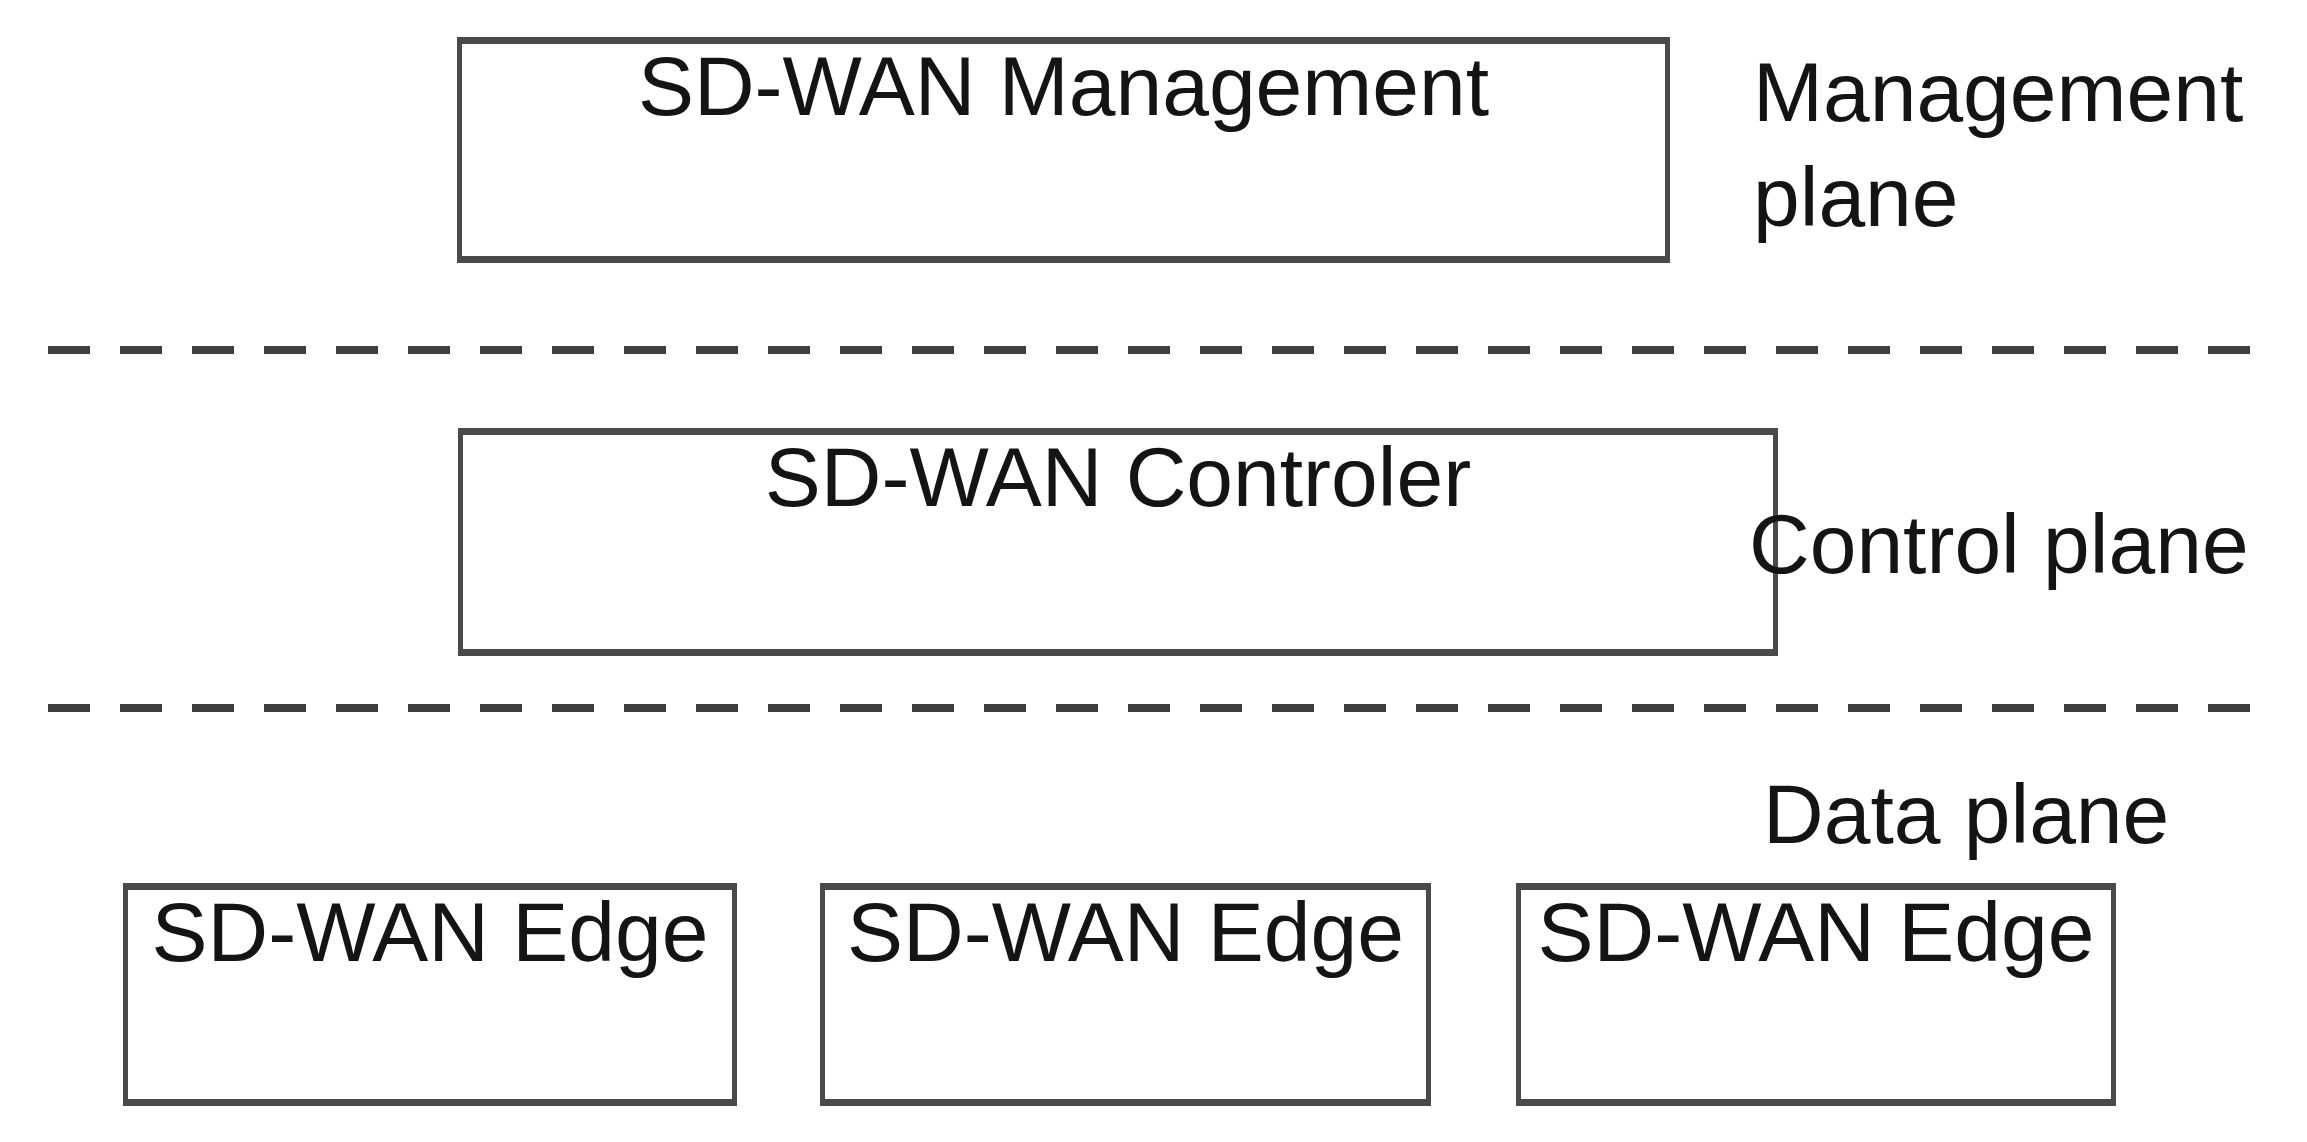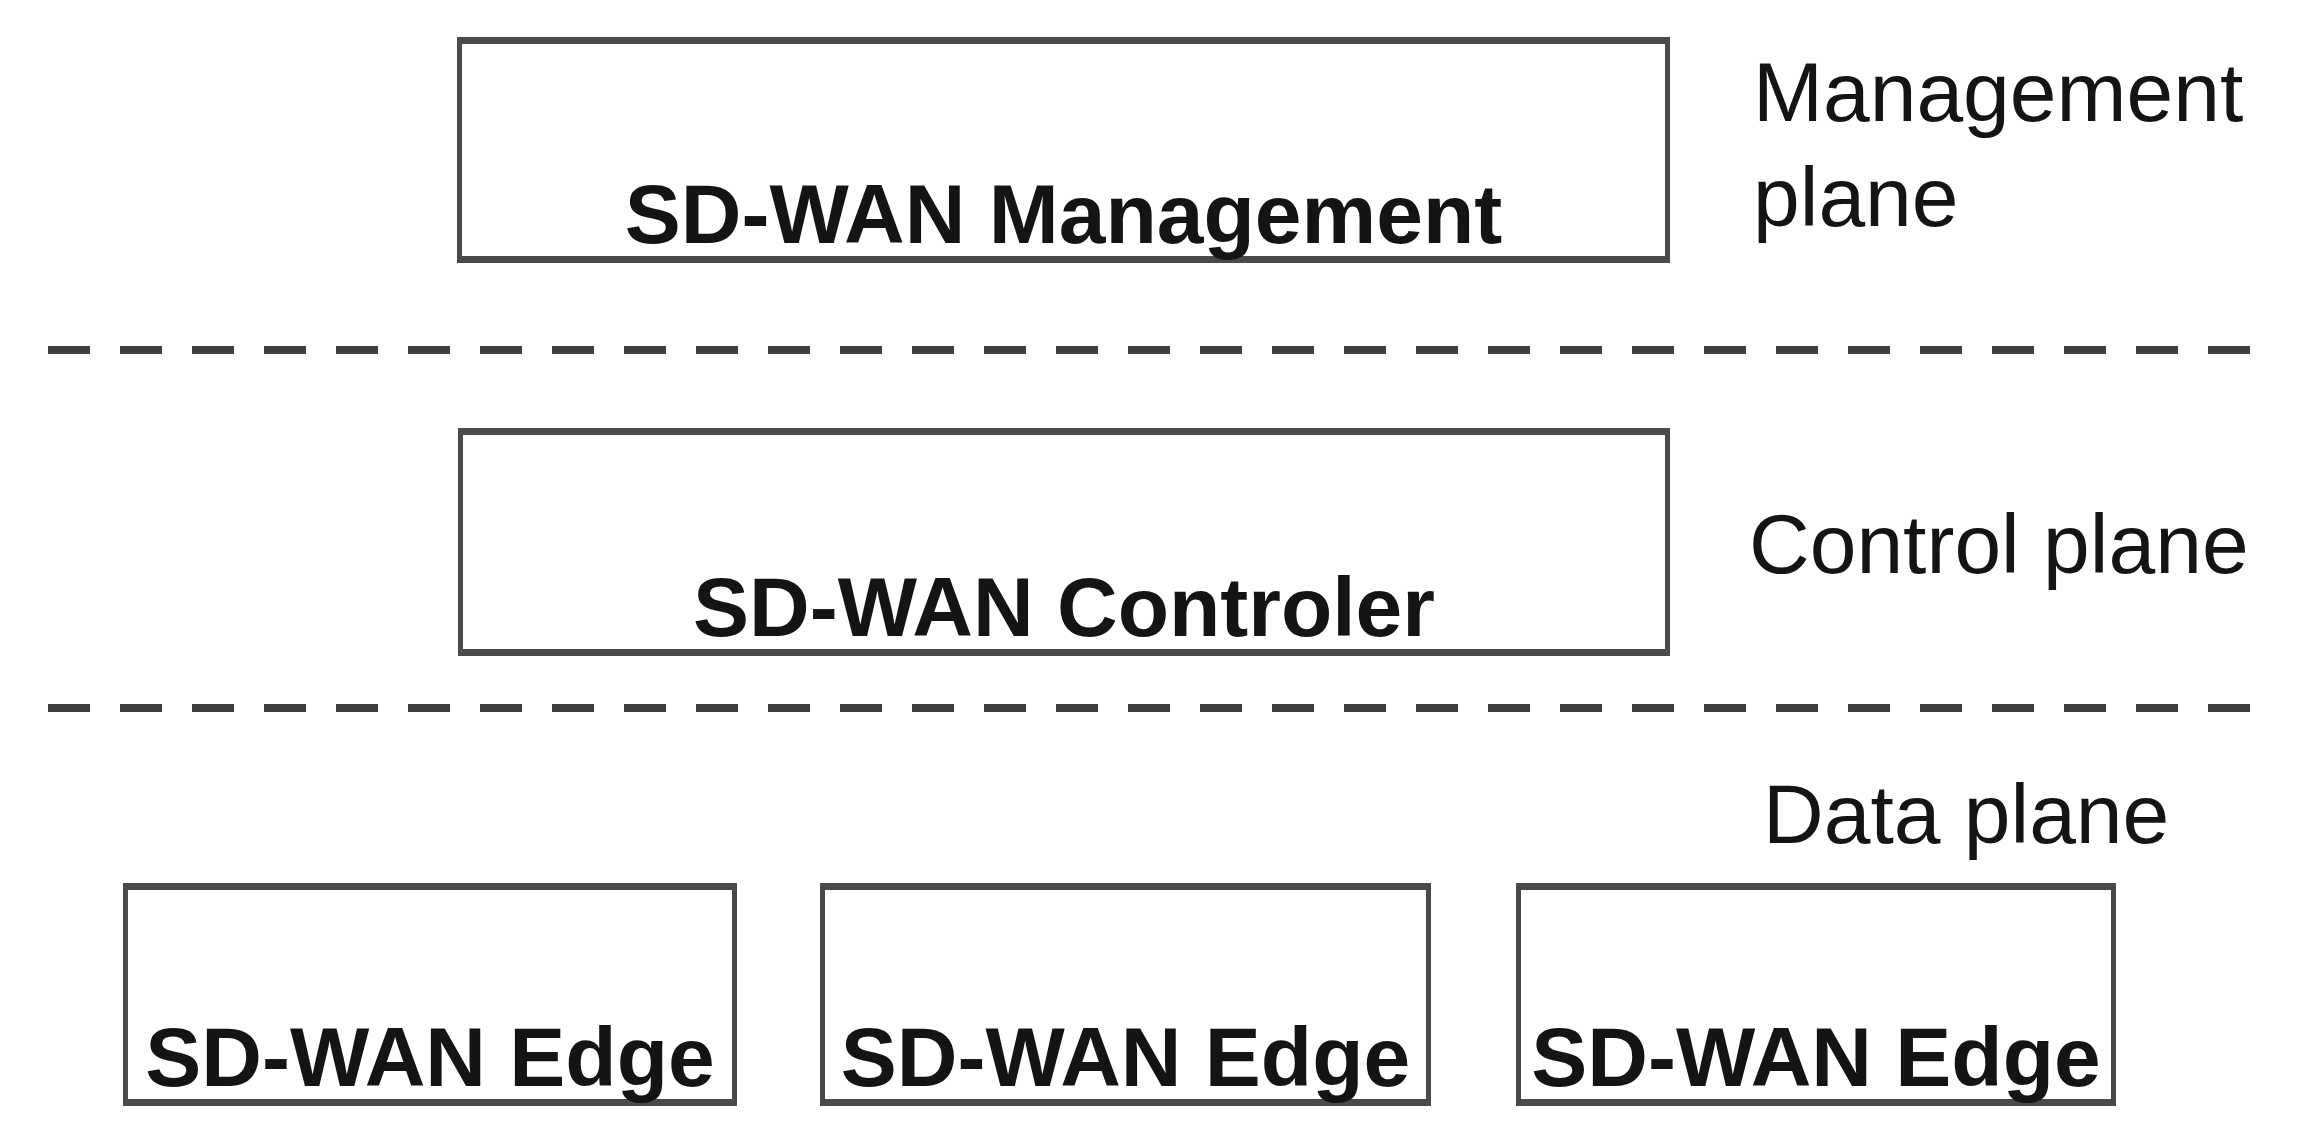--- a/index.html
+++ b/index.html
@@ -17,32 +17,31 @@
     overflow: hidden;
   }
   .box {
     position: absolute;
     box-sizing: border-box;
     border: 5px solid #4a4a4a;
     border-top-width: 7px;
     border-bottom-width: 7px;
     background: #ffffff;
     display: flex;
-    align-items: flex-end;
+    align-items: flex-start;
     justify-content: center;
-    font-weight: bold;
   }
   .box-label {
     font-size: 84px;
     line-height: 1;
     white-space: nowrap;
     color: #141414;
   }
   #mgmt-box { left: 457px; top: 37px;  width: 1213px; height: 226px; }
-  #ctrl-box { left: 458px; top: 428px; width: 1212px; height: 228px; }
+  #ctrl-box { left: 458px; top: 428px; width: 1320px; height: 228px; }
   #edge-1   { left: 123px;  top: 883px; width: 614px; height: 223px; }
   #edge-2   { left: 820px;  top: 883px; width: 611px; height: 223px; }
   #edge-3   { left: 1516px; top: 883px; width: 600px; height: 223px; }
 
   .plane-label {
     position: absolute;
     font-size: 84px;
     line-height: 1.25;
     color: #141414;
   }

